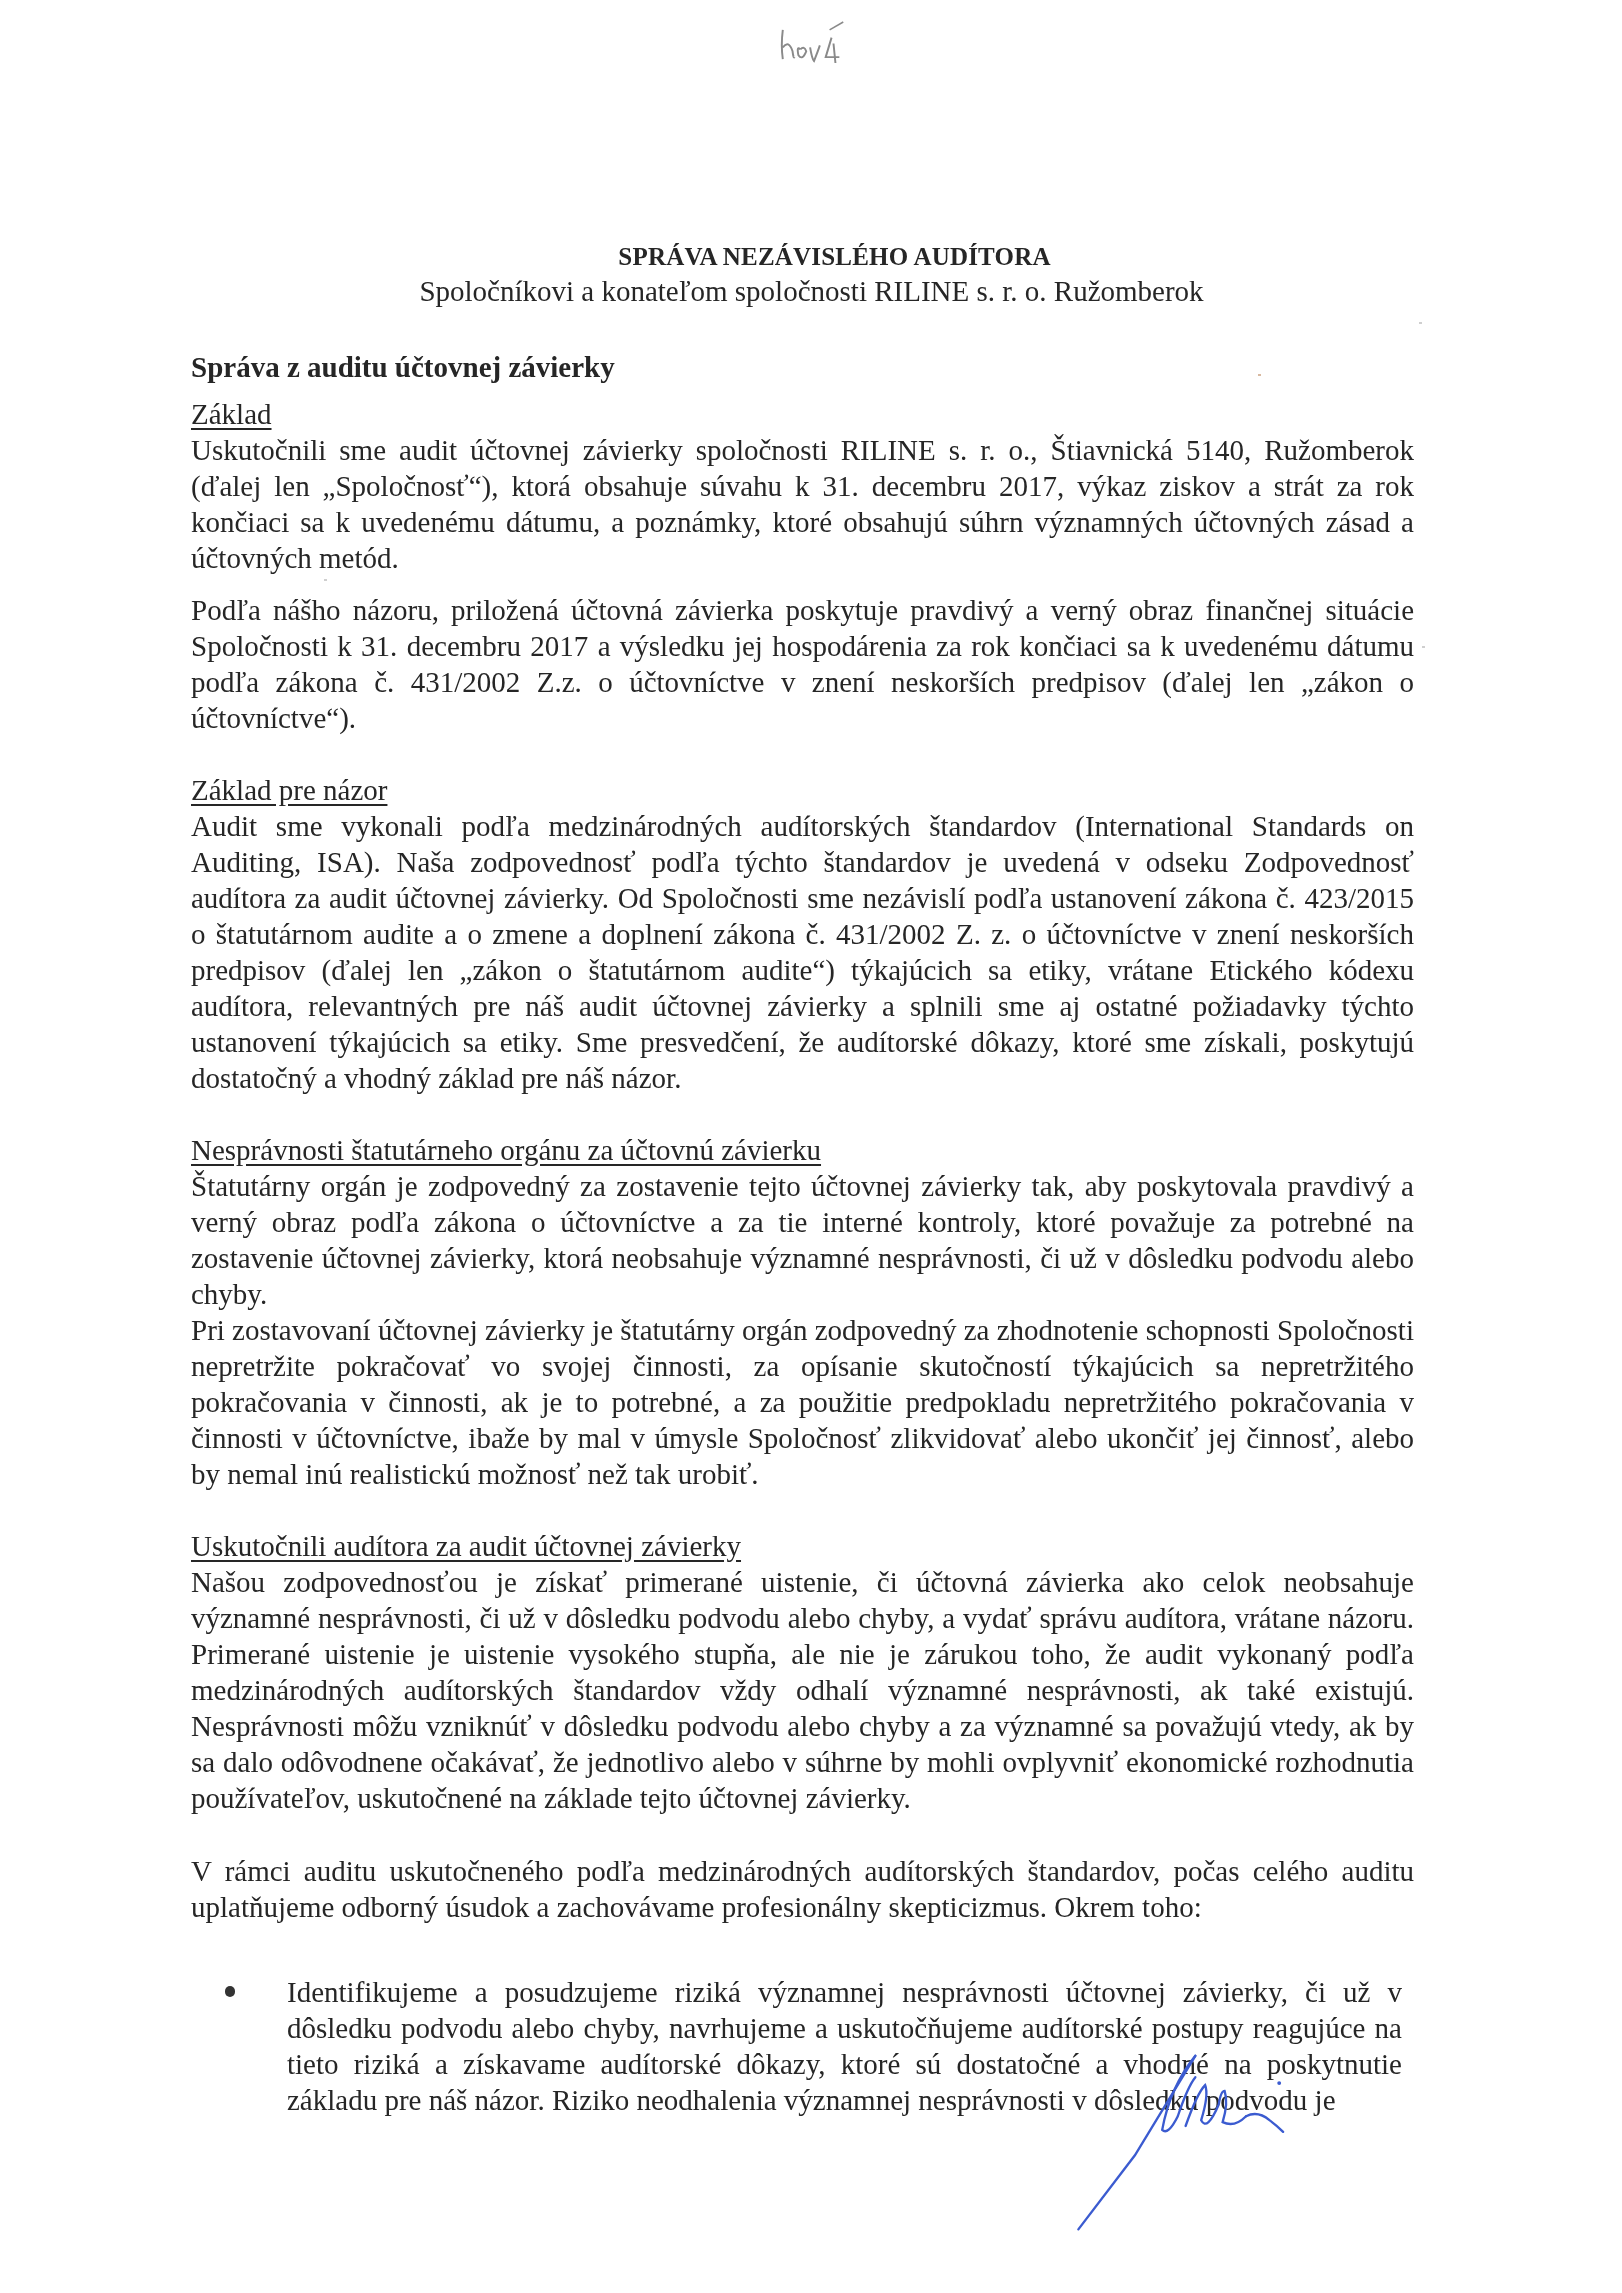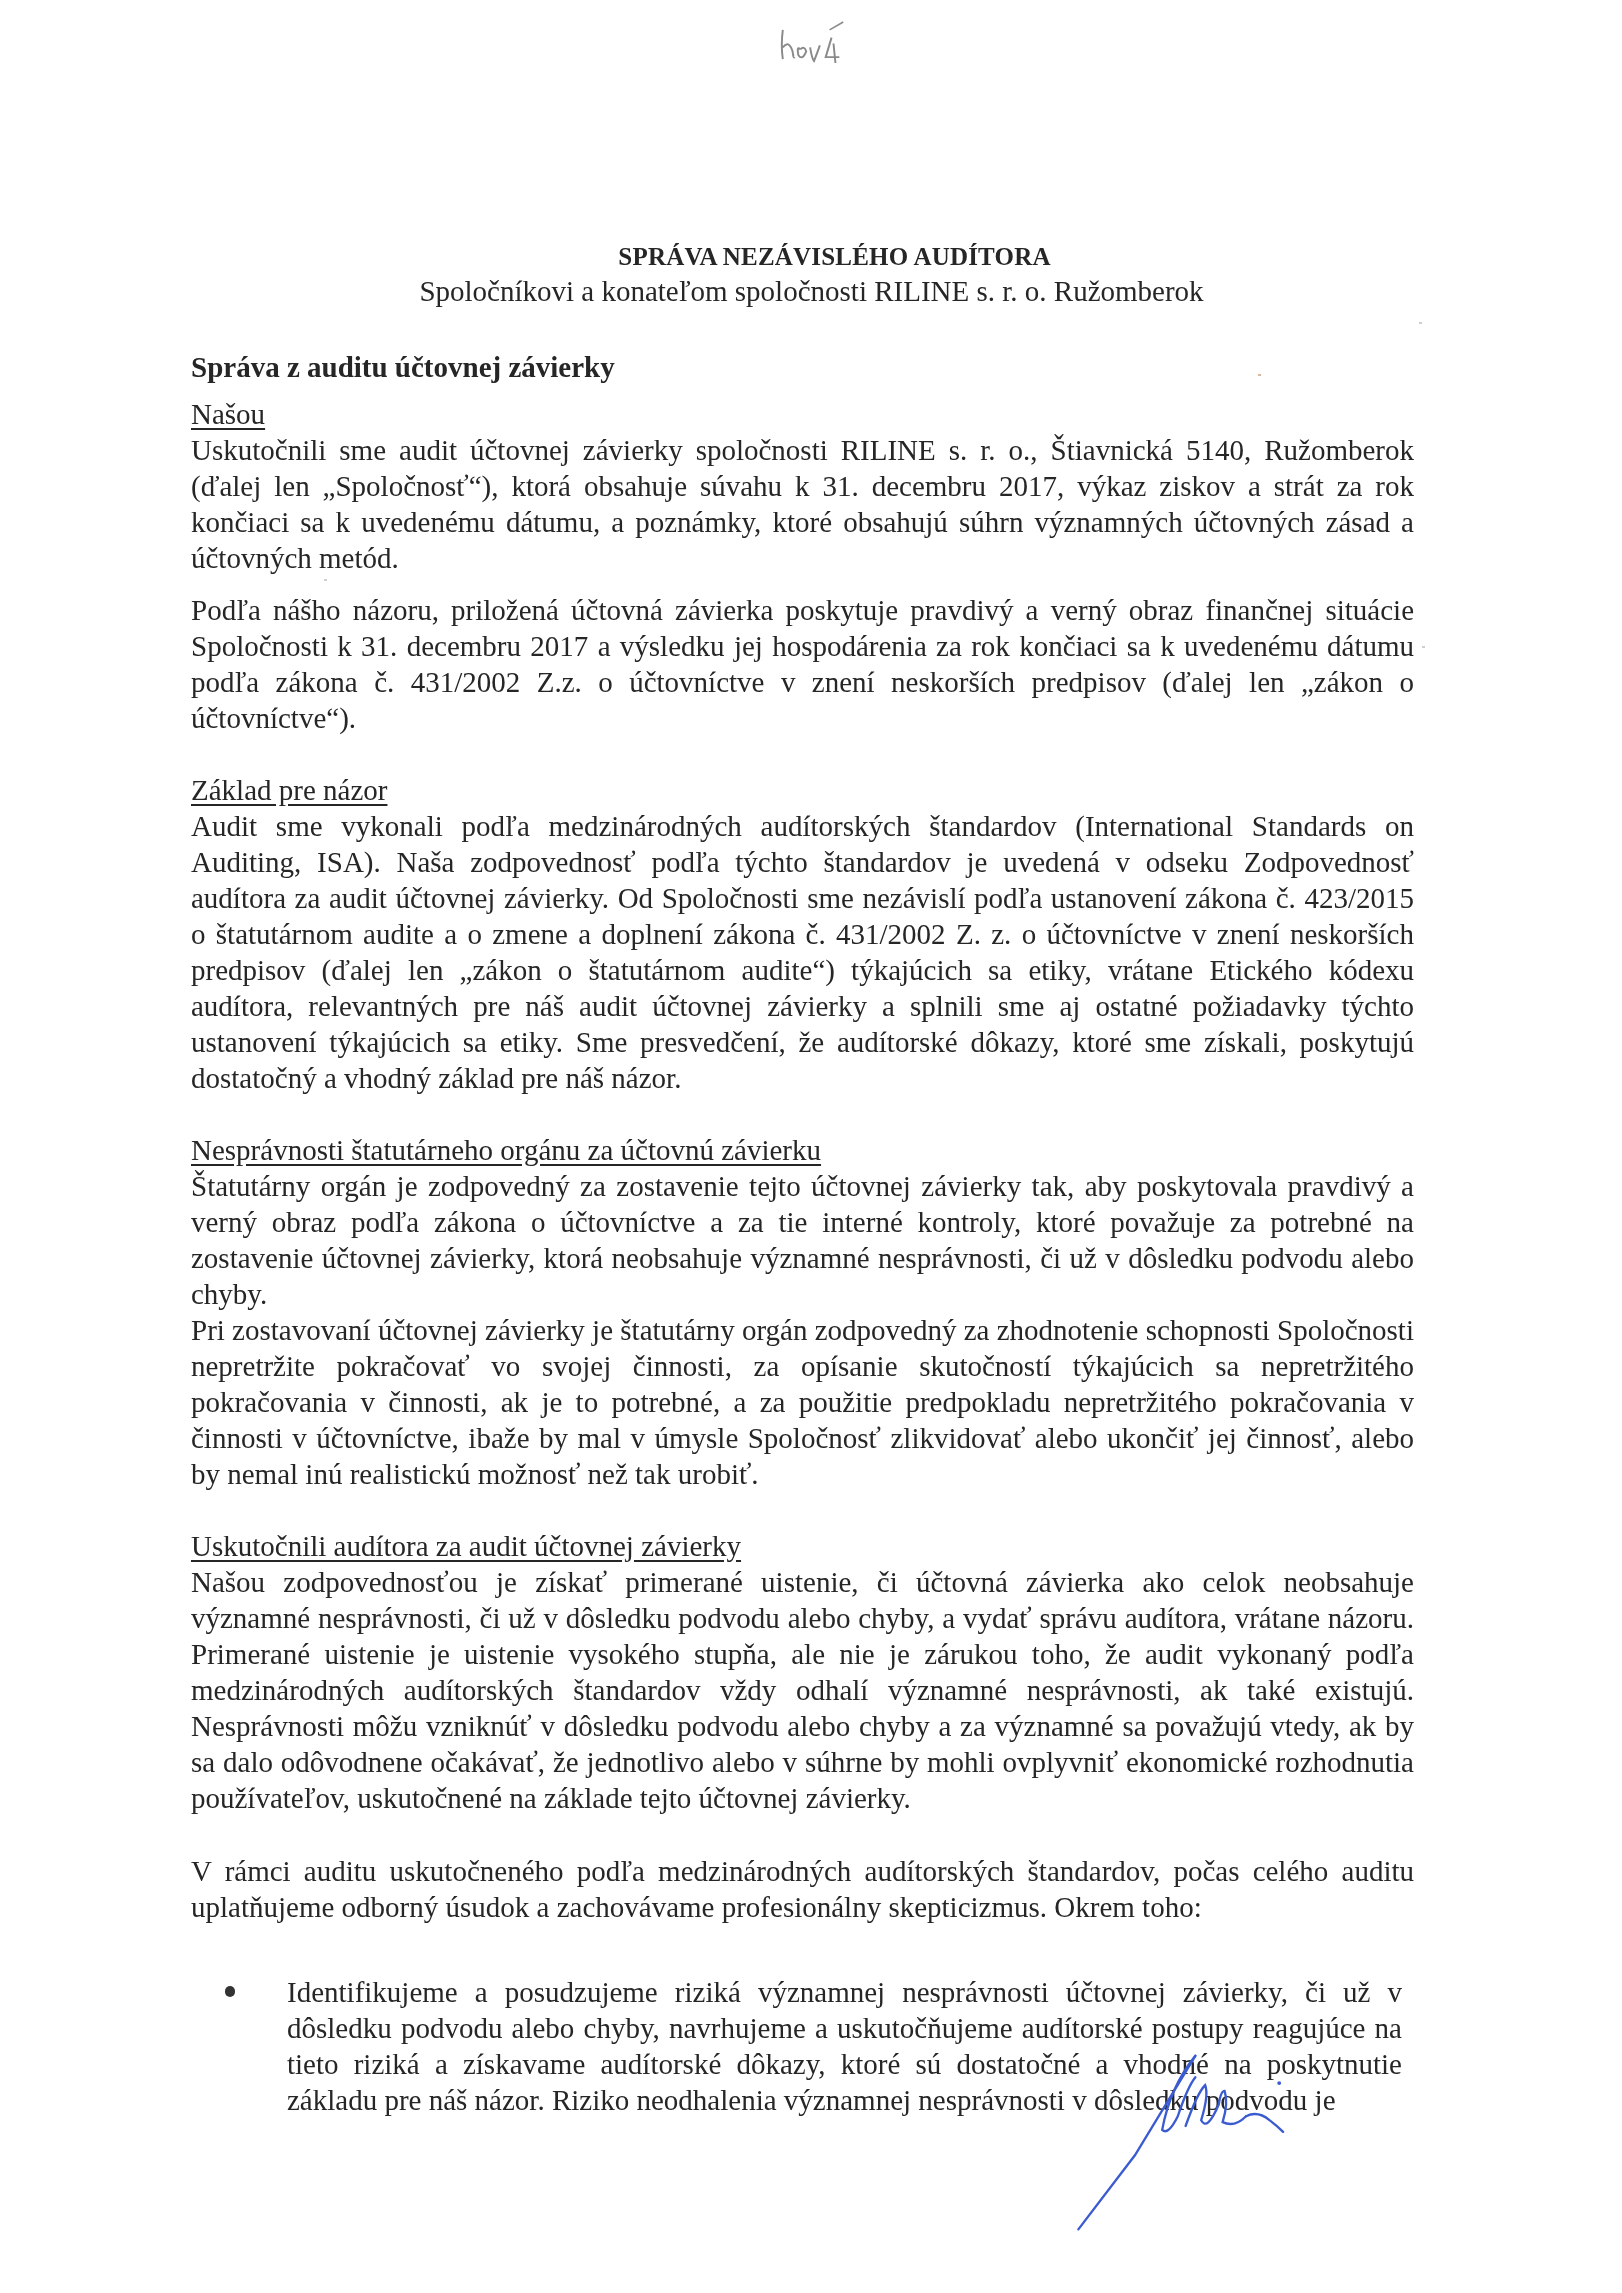--- a/index.html
+++ b/index.html
@@ -39,21 +39,21 @@
 
   <div class="title-block">
     <div class="title">SPRÁVA NEZÁVISLÉHO AUDÍTORA</div>
     <div class="subtitle">Spoločníkovi a konateľom spoločnosti RILINE s. r. o. Ružomberok</div>
   </div>
 
   <div class="body">
     <div class="section-heading">Správa z auditu účtovnej závierky</div>
 
     <div>
-      <span class="subheading">Našou</span>
+      <span class="subheading">Základ</span>
       <p>Uskutočnili sme audit účtovnej závierky spoločnosti RILINE s. r. o., Štiavnická 5140, Ružomberok (ďalej len „Spoločnosť“), ktorá obsahuje súvahu k 31. decembru 2017, výkaz ziskov a strát za rok končiaci sa k uvedenému dátumu, a poznámky, ktoré obsahujú súhrn významných účtovných zásad a účtovných metód.</p>
       <div class="gap-s"></div>
       <p>Podľa nášho názoru, priložená účtovná závierka poskytuje pravdivý a verný obraz finančnej situácie Spoločnosti k 31. decembru 2017 a výsledku jej hospodárenia za rok končiaci sa k uvedenému dátumu podľa zákona č. 431/2002 Z.z. o účtovníctve v znení neskorších predpisov (ďalej len „zákon o účtovníctve“).</p>
     </div>
 
     <div class="gap-m"></div>
 
     <div>
       <span class="subheading">Základ pre názor</span>
       <p>Audit sme vykonali podľa medzinárodných audítorských štandardov (International Standards on Auditing, ISA). Naša zodpovednosť podľa týchto štandardov je uvedená v odseku Zodpovednosť audítora za audit účtovnej závierky. Od Spoločnosti sme nezávislí podľa ustanovení zákona č. 423/2015 o štatutárnom audite a o zmene a doplnení zákona č. 431/2002 Z. z. o účtovníctve v znení neskorších predpisov (ďalej len „zákon o štatutárnom audite“) týkajúcich sa etiky, vrátane Etického kódexu audítora, relevantných pre náš audit účtovnej závierky a splnili sme aj ostatné požiadavky týchto ustanovení týkajúcich sa etiky. Sme presvedčení, že audítorské dôkazy, ktoré sme získali, poskytujú dostatočný a vhodný základ pre náš názor.</p>

